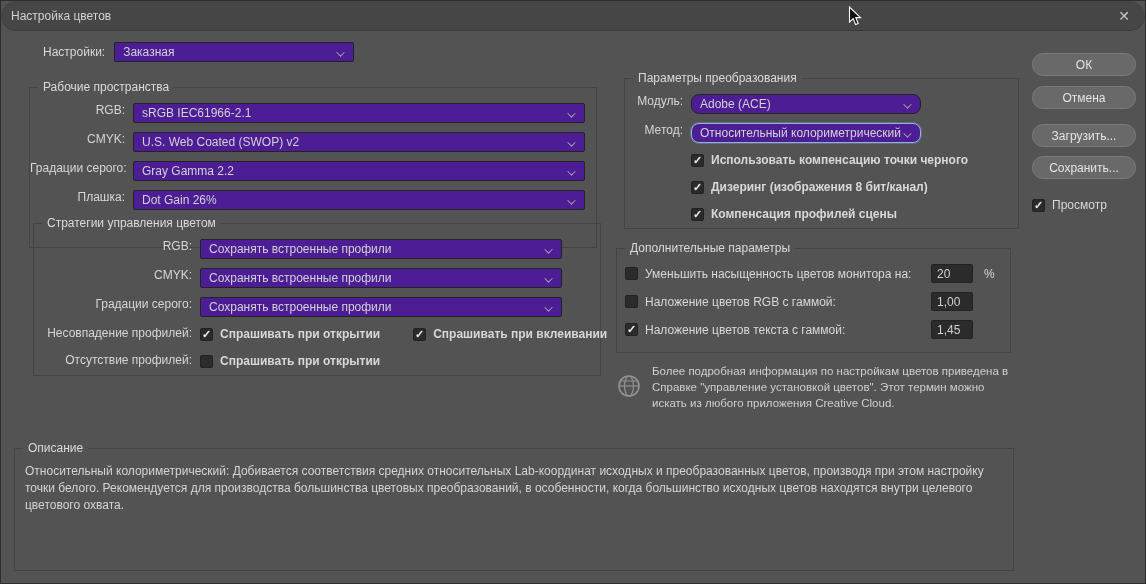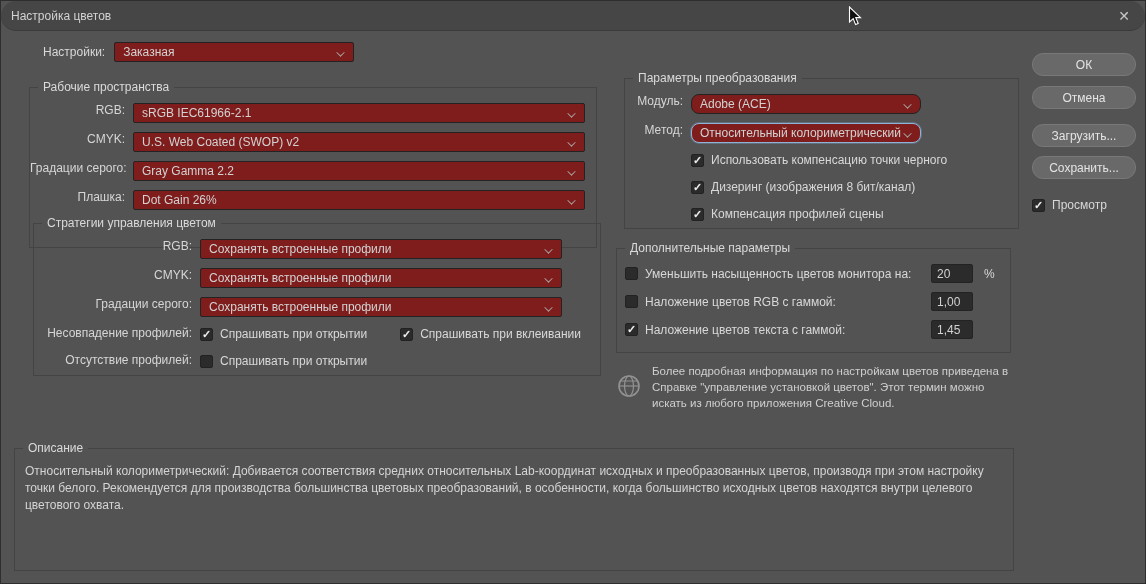--- a/index.html
+++ b/index.html
@@ -21,37 +21,37 @@
   }
   .titlebar .title { font-size:12px; color:#d2d2d2; }
   .close {
     margin-left:auto; color:#c6c6c6; font-size:14px; width:22px; height:22px;
     display:flex; align-items:center; justify-content:center; cursor:default;
   }
   
   .frow { display:flex; align-items:flex-start; height:20px; margin-bottom:9px; }
   .rlabel { text-align:right; padding-right:8px; color:#d6d6d6; flex:none; white-space:nowrap; }
   .dropdown {
-    height:20px; background:#7f1d1d; border:1px solid #232323; border-radius:2px;
+    height:20px; background:#4c1d95; border:1px solid #232323; border-radius:2px;
     display:flex; align-items:center; padding:0 24px 0 8px; position:relative;
     color:#d2d2d2; white-space:nowrap; cursor:default;
   }
   .dropdown.focus { border-color:#8fb3d6; box-shadow:0 0 0 1px rgba(120,165,210,.35); }
   .chev {
     position:absolute; right:9px; top:6px; width:7px; height:7px;
     border-right:1.6px solid #aaaaaa; border-bottom:1.6px solid #aaaaaa;
     transform:rotate(45deg) scale(.85); transform-origin:center;
   }
   .cb {
     width:13px; height:13px; background:#2b2b2b; border:1px solid #222222;
     border-radius:2px; display:inline-flex; align-items:center; justify-content:center;
     flex:none; cursor:default;
   }
   .cb.on::after { content:"✓"; color:#ececec; font-size:11px; font-weight:bold; line-height:1; }
-  .cbrow { display:flex; align-items:center; gap:7px; height:16px; white-space:nowrap; }
+  .cbrow { display:flex; align-items:center; gap:7px; height:16px; white-space:nowrap;font-weight:bold; }
   .num {
     width:42px; height:19px; background:#2b2b2b; border:1px solid #232323; border-radius:2px;
     color:#d2d2d2; font:12px "Liberation Sans", sans-serif; padding:0 5px; outline:none;
   }
   
   .group { position:absolute; border:1px solid #444444; }
   .group-title {
     position:absolute; top:-8px; left:8px; background:#535353; padding:0 5px;
     color:#dadada; white-space:nowrap;
   }

